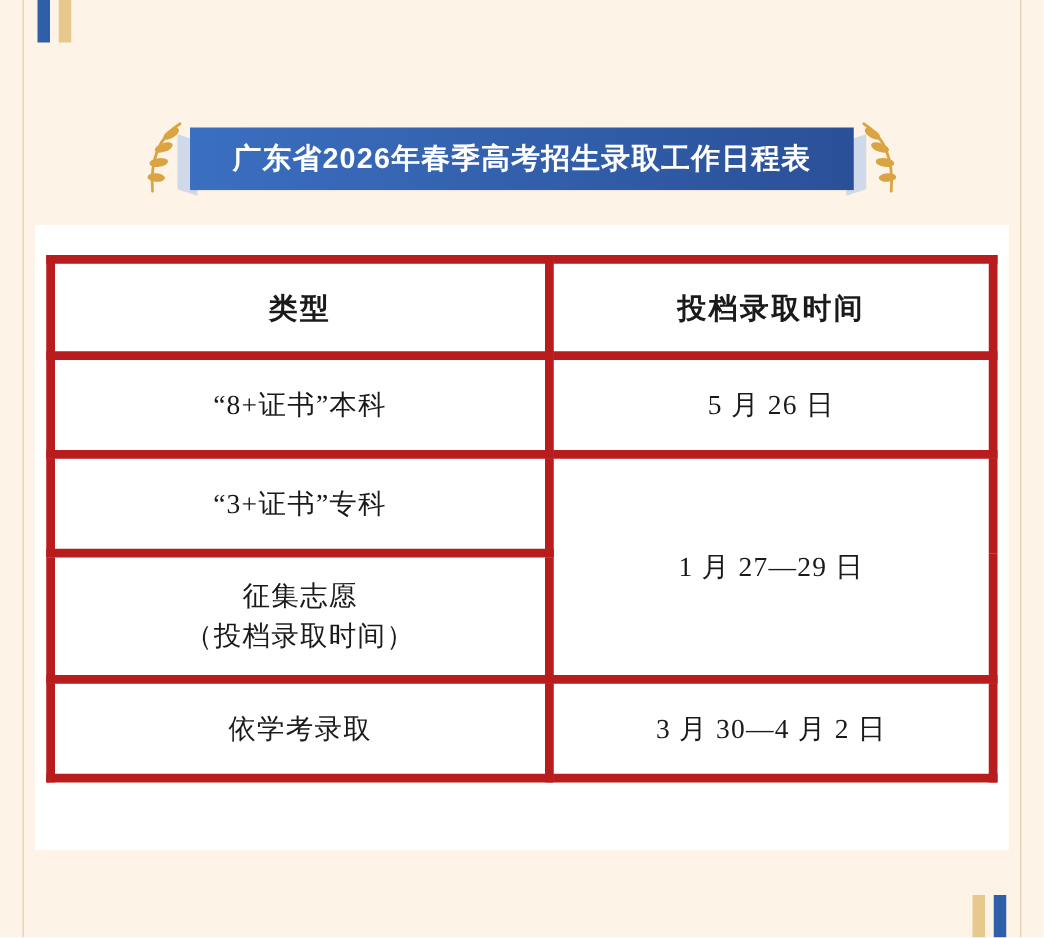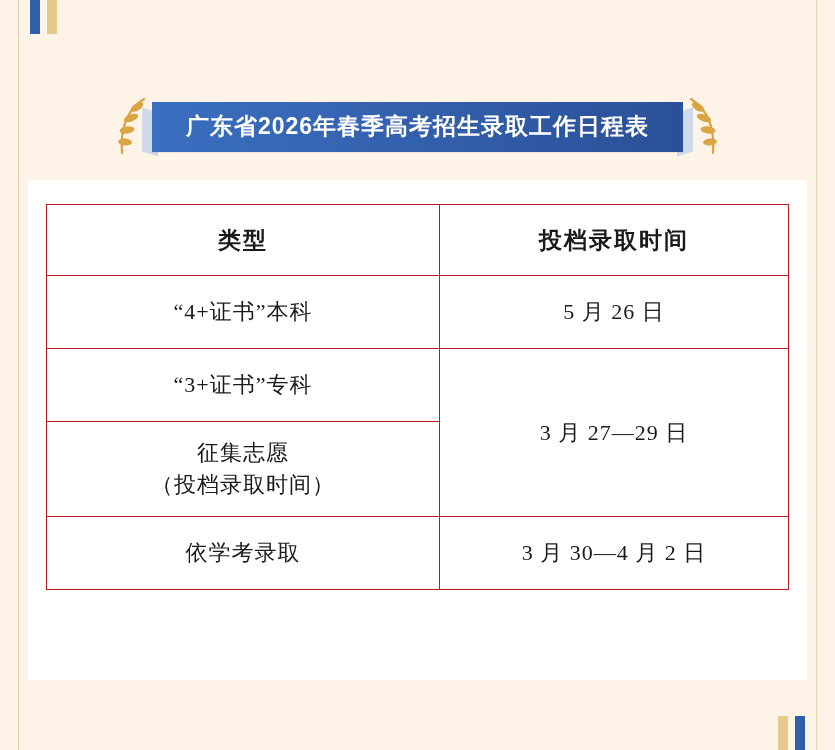--- a/index.html
+++ b/index.html
@@ -101,21 +101,21 @@
     height: 500px;
     background: #ffffff;
   }
   table {
     border-collapse: collapse;
     width: 736px;
     margin: 24px auto 0 auto;
     table-layout: fixed;
   }
   table td, table th {
-    border: 1px solid #b91c1c;
+    border: 7px solid #b91c1c;
     text-align: center;
     font-size: 22px;
     color: #1a1a1a;
     font-family: "Liberation Serif", "DejaVu Serif", serif;
   }
   thead th {
     font-weight: bold;
     font-size: 23px;
     height: 68px;
     letter-spacing: 2px;
@@ -189,26 +189,26 @@
   <div class="card">
     <table>
       <thead>
         <tr>
           <th class="col-type">类型</th>
           <th class="col-time">投档录取时间</th>
         </tr>
       </thead>
       <tbody>
         <tr>
-          <td>“4+证书”本科</td>
+          <td>“8+证书”本科</td>
           <td>5 月 26 日</td>
         </tr>
         <tr>
           <td>“3+证书”专科</td>
-          <td rowspan="2">3 月 27—29 日</td>
+          <td rowspan="2">1 月 27—29 日</td>
         </tr>
         <tr>
           <td class="two-line">
             <div>征集志愿</div>
             <div>（投档录取时间）</div>
           </td>
         </tr>
         <tr>
           <td>依学考录取</td>
           <td>3 月 30—4 月 2 日</td>

